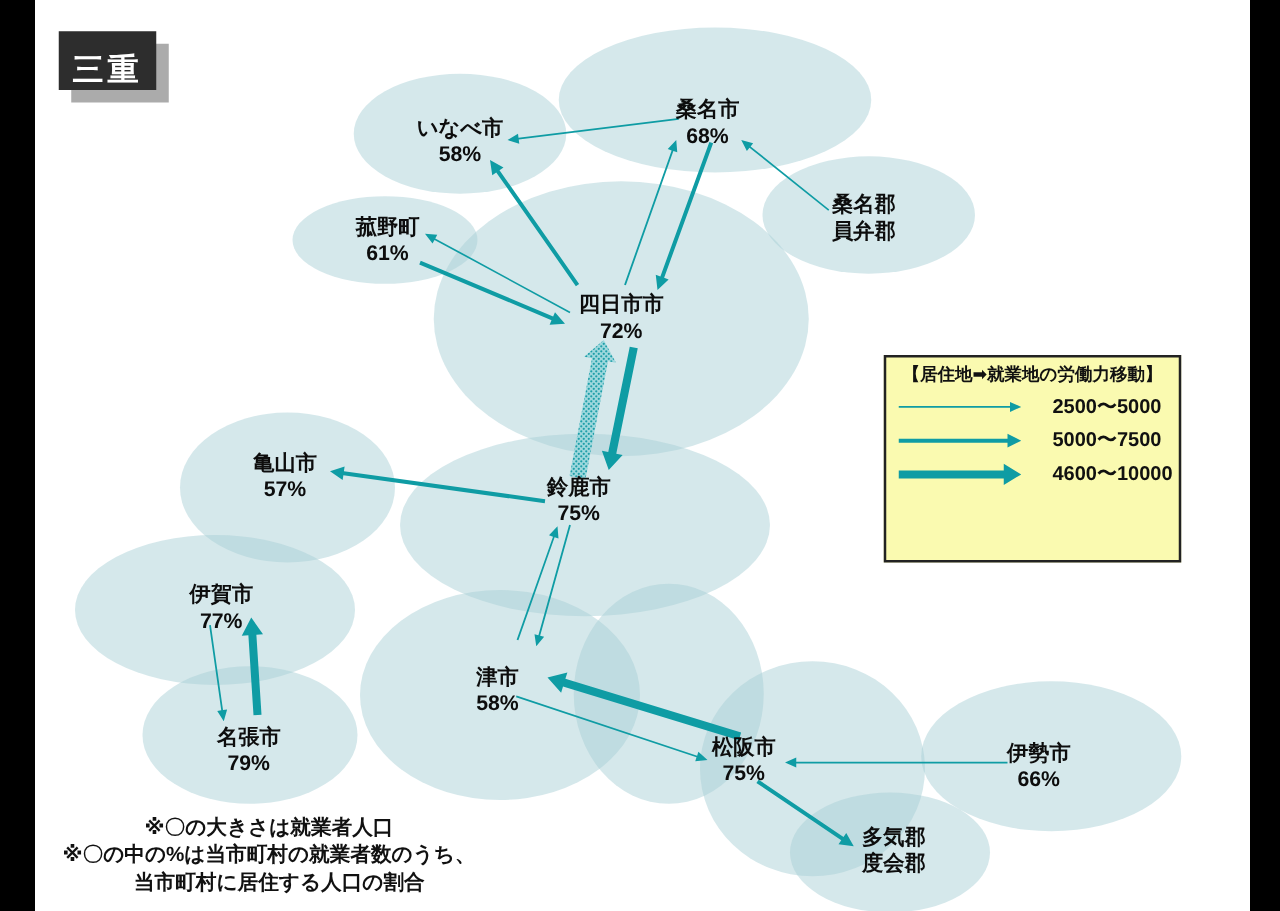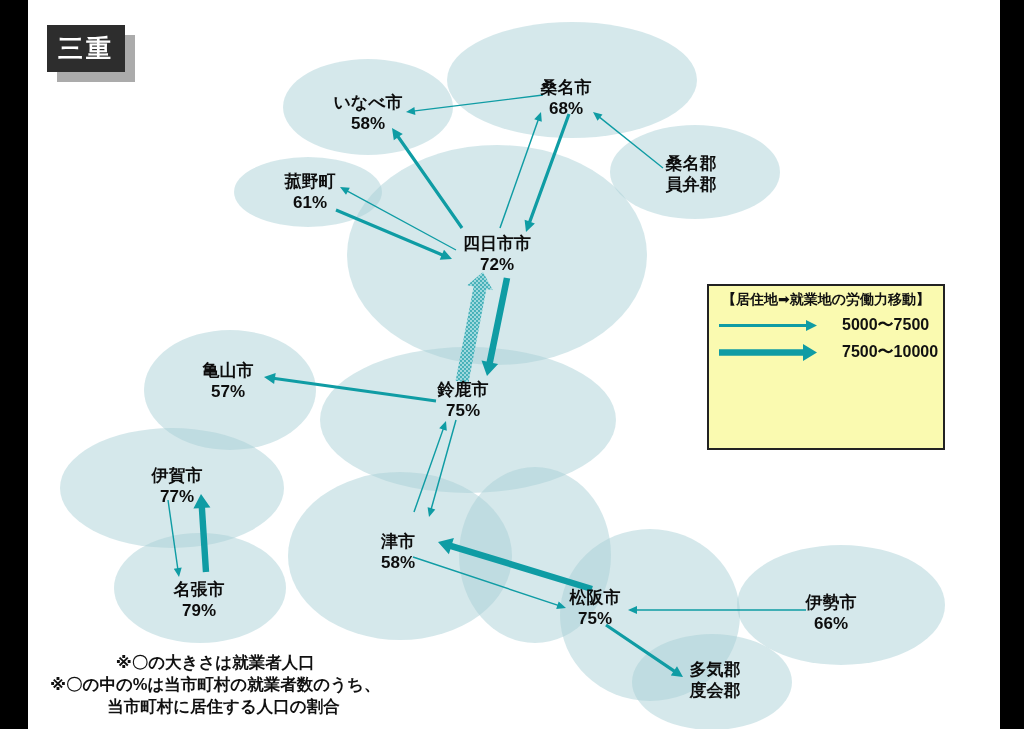--- a/index.html
+++ b/index.html
@@ -5,21 +5,21 @@
   html,body{margin:0;padding:0;background:#000;}
   .stage{position:relative;width:1024px;height:729px;background:#ffffff;overflow:hidden;
          font-family:"Liberation Sans","DejaVu Sans",sans-serif;}
   .letterbox{position:absolute;top:0;height:100%;background:#000;}
   .letterbox.left{left:0;width:28px;}
   .letterbox.right{left:1000px;width:24px;}
   #map-svg{position:absolute;left:0;top:0;pointer-events:none;}
   
   .tag-shadow{position:absolute;left:57px;top:35px;width:78px;height:47px;background:#ababab;}
   .tag-box{position:absolute;left:47px;top:25px;width:78px;height:47px;background:#2d2d2d;
-           display:flex;align-items:center;justify-content:center;}
+           display:flex;align-items:flex-end;justify-content:center;}
   .tag-box span{color:#fff;font-weight:bold;font-size:25px;letter-spacing:3px;}
   
   #labels{position:absolute;left:0;top:0;width:100%;height:100%;pointer-events:none;padding-left:28px;}
   .city-label{position:absolute;transform:translate(-50%,-50%);text-align:center;
               font-size:17px;line-height:21px;font-weight:bold;color:#0d0d0d;white-space:nowrap;}
   
   .legend{position:absolute;left:707px;top:284px;width:238px;height:166px;background:#fafab0;
           border:2px solid #222;box-sizing:border-box;display:flex;flex-direction:column;}
   .legend-title{font-size:14px;font-weight:bold;color:#111;text-align:center;margin:5px 0 3px 0;white-space:nowrap;}
   .legend-row{display:flex;align-items:center;height:27px;padding-left:7px;}
@@ -139,29 +139,35 @@
   <div class="tag-shadow"></div>
   <div class="tag-box">
     <span>三重</span>
   </div>
 
   <div class="legend">
     <div class="legend-title">【居住地➡就業地の労働力移動】</div>
     <div id="legend-rows">
         <div class="legend-row">
           <svg viewBox="0 0 104 27">
+            <polygon points="3.0,14.2 92.0,14.2 92.0,17.5 101.0,13.5 92.0,9.5 92.0,12.8 3.0,12.8" fill="#0f9ca4"></polygon>
+          </svg>
+          <span class="legend-label">2500〜5000</span>
+        </div>
+        <div class="legend-row">
+          <svg viewBox="0 0 104 27">
             <polygon points="3.0,15.1 90.0,15.1 90.0,19.0 101.0,13.5 90.0,8.0 90.0,11.9 3.0,11.9" fill="#0f9ca4"></polygon>
           </svg>
           <span class="legend-label">5000〜7500</span>
         </div>
         <div class="legend-row">
           <svg viewBox="0 0 104 27">
             <polygon points="3.0,16.8 87.0,16.8 87.0,22.0 101.0,13.5 87.0,5.0 87.0,10.3 3.0,10.3" fill="#0f9ca4"></polygon>
           </svg>
-          <span class="legend-label">7500〜10000</span>
+          <span class="legend-label">4600〜10000</span>
         </div>
       </div>
   </div>
 
   <div class="notes">
     <div>※〇の大きさは就業者人口</div>
     <div>※〇の中の%は当市町村の就業者数のうち、</div>
     <div>　当市町村に居住する人口の割合</div>
   </div>
 

